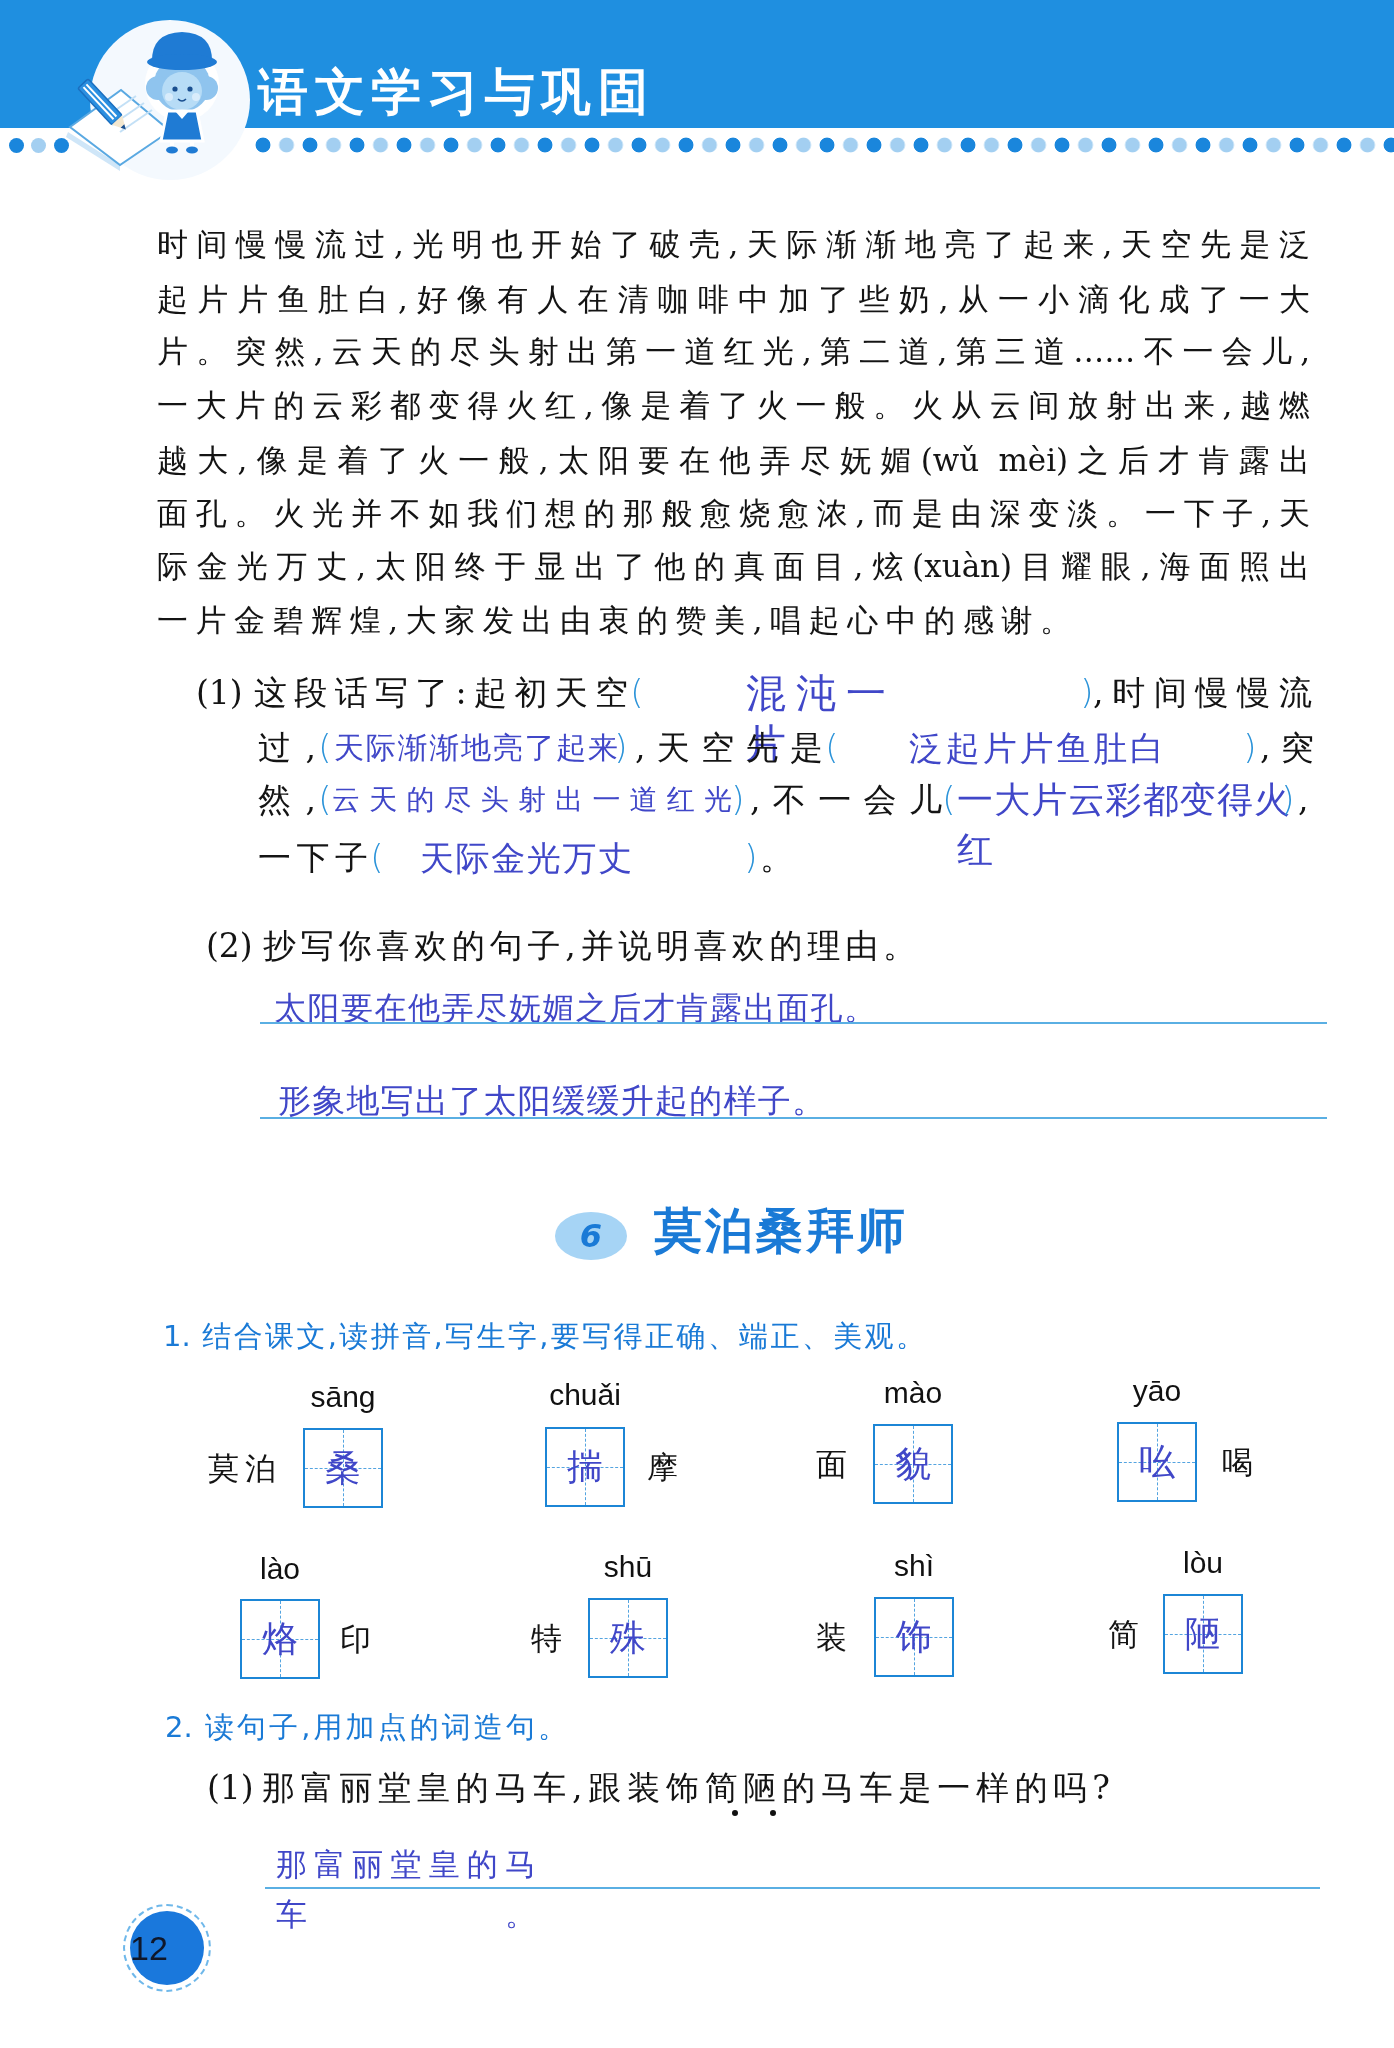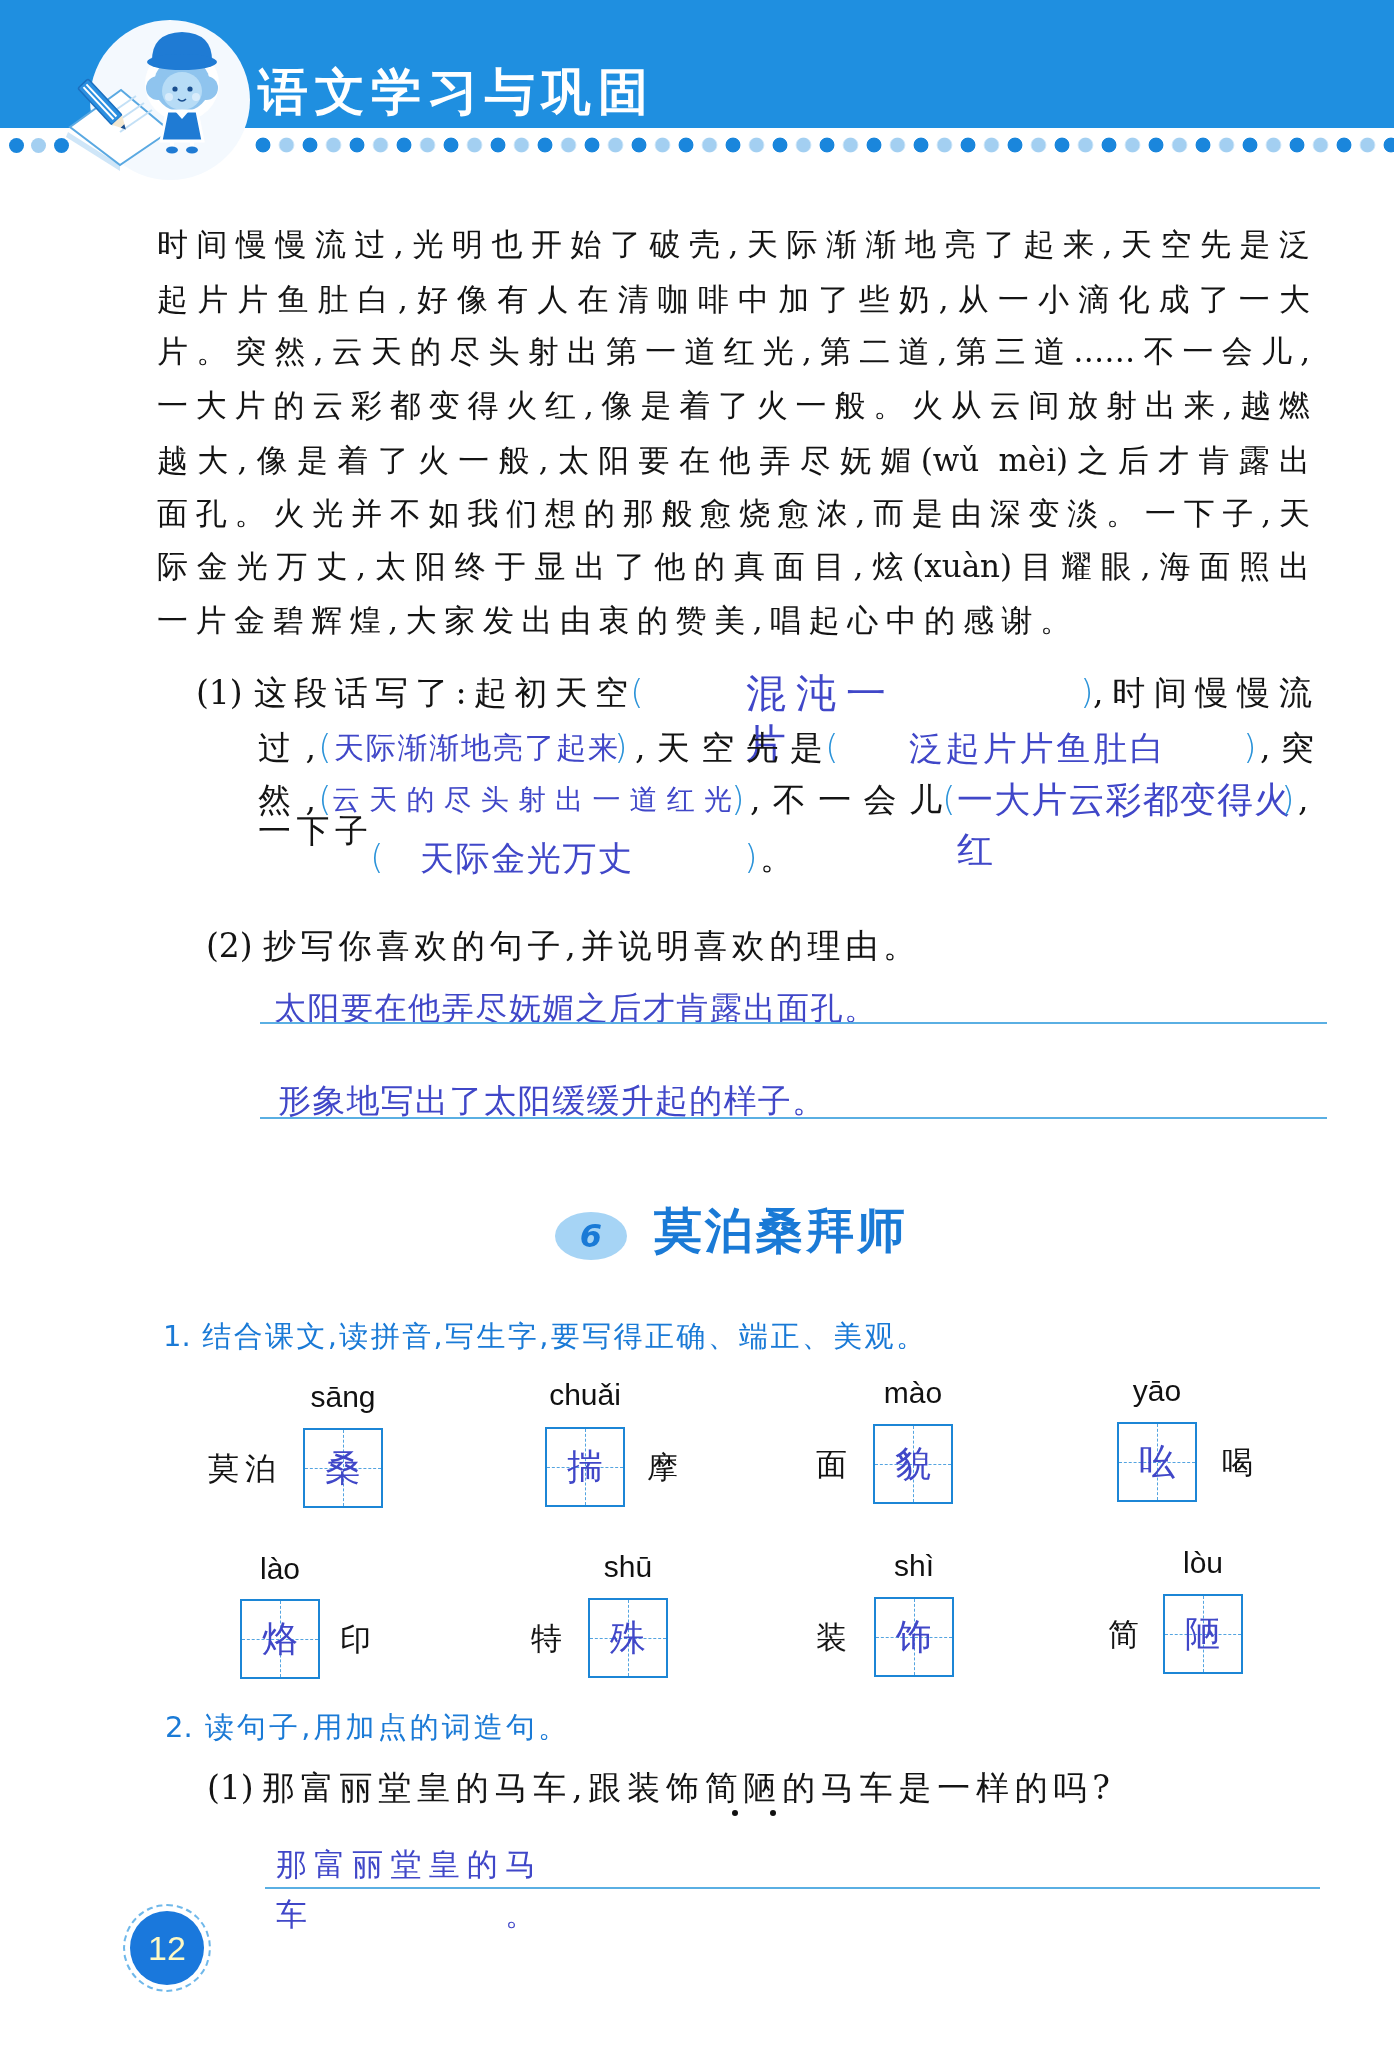--- a/index.html
+++ b/index.html
@@ -41,21 +41,21 @@
 .py{position:absolute;width:80px;text-align:center;height:40px;line-height:40px;font-size:30px;
   font-family:"Liberation Sans","DejaVu Sans",sans-serif;color:#111}
 .box{position:absolute;width:80px;height:80px;border:2px solid var(--box-border);background:#fff}
 .box::before{content:"";position:absolute;left:50%;top:0;bottom:0;border-left:1.5px dashed var(--box-border);opacity:.75}
 .box::after{content:"";position:absolute;top:50%;left:0;right:0;border-top:1.5px dashed var(--box-border);opacity:.75}
 .box span{position:absolute;inset:0;z-index:1;text-align:center;line-height:76px;font-size:36px;
   color:var(--answer-ink);font-family:"DejaVu Sans","Liberation Sans",sans-serif}
 .side{position:absolute;height:50px;line-height:50px;font-size:31px;text-align:justify;text-align-last:justify}
 .edot{position:absolute;width:6px;height:6px;border-radius:50%;background:#111}
 .page-badge{position:absolute;left:130px;top:1911px;width:74px;height:74px;border-radius:50%;
-  background:var(--page-badge);color:#fef9c3;text-align:center;line-height:74px;font-size:34px;
+  background:var(--page-badge);color:#0f172a;line-height:74px;font-size:34px;
   font-family:"Liberation Sans","DejaVu Sans",sans-serif}
 .page-badge::before{content:"";position:absolute;inset:-7px;border-radius:50%;border:2px dashed #6fb8ea}
 </style>
 </head>
 <body>
 
 <div id="page">
 
   <div>
     <svg class="a" style="left:0;top:0" width="1394" height="190" viewBox="0 0 1394 190">
@@ -138,21 +138,21 @@
     <div class="j q serif" style="left:258px;top:775px;width:58px">然,</div>
     <span class="par" style="left:318px;top:775px">(</span>
     <div class="j ans" style="left:332px;top:775px;width:400px;font-size:28px">云天的尽头射出一道红光</div>
     <span class="par" style="left:731px;top:775px">)</span>
     <div class="j q serif" style="left:750px;top:775px;width:192px">,不一会儿</div>
     <span class="par" style="left:942px;top:775px">(</span>
     <div class="j ans" style="left:957px;top:775px;width:333px;font-size:36px">一大片云彩都变得火红</div>
     <span class="par" style="left:1281px;top:775px">)</span>
     <div class="j q serif" style="left:1298px;top:775px;width:16px">,</div>
 
-    <div class="j q serif" style="left:258px;top:806px;width:110px">一下子</div>
+    <div class="j q serif" style="left:258px;top:833px;width:110px">一下子</div>
     <span class="par" style="left:370px;top:833px">(</span>
     <div class="j ans" style="left:420px;top:833px;width:212px;font-size:34px">天际金光万丈</div>
     <span class="par" style="left:744px;top:833px">)</span>
     <div class="j q serif" style="left:760px;top:833px;width:34px">。</div>
   </div>
 
   <div>
     <div class="j q serif" style="left:206px;top:921px;width:56px">(2)</div>
     <div class="j q serif" style="left:263px;top:921px;width:653px">抄写你喜欢的句子,并说明喜欢的理由。</div>
     <div class="j ans" style="left:274px;top:983px;width:602px;font-size:32px">太阳要在他弄尽妩媚之后才肯露出面孔。</div>

